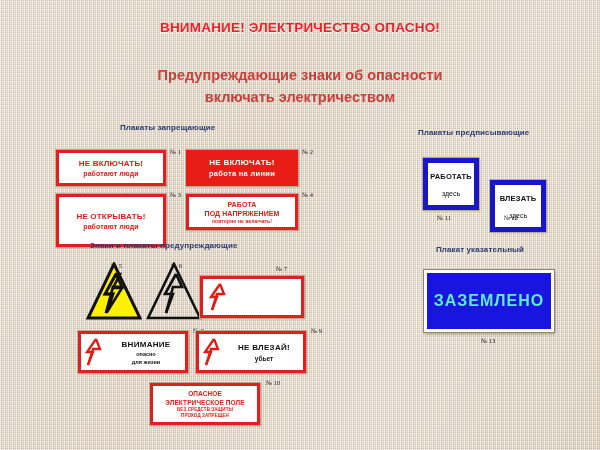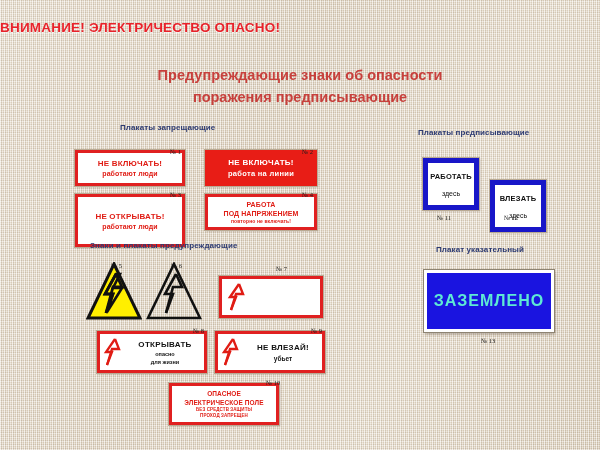--- a/index.html
+++ b/index.html
@@ -16,37 +16,37 @@
     background-image:
       repeating-linear-gradient(90deg, rgba(255,255,255,.55) 0px, rgba(255,255,255,.55) 1px, rgba(150,130,105,.18) 1px, rgba(150,130,105,.18) 2px, rgba(255,255,255,.30) 2px, rgba(255,255,255,.30) 3px, rgba(170,150,125,.12) 3px, rgba(170,150,125,.12) 4px),
       repeating-linear-gradient(0deg, rgba(255,255,255,.45) 0px, rgba(255,255,255,.45) 1px, rgba(150,130,105,.16) 1px, rgba(150,130,105,.16) 2px, rgba(255,255,255,.25) 2px, rgba(255,255,255,.25) 3px, rgba(170,150,125,.10) 3px, rgba(170,150,125,.10) 4px),
       linear-gradient(115deg,#e7ddcd 0%,#ddd1be 40%,#e6dccb 70%,#d8ccb8 100%);
   }
 
   .abs{position:absolute;}
 
   
   #title{
-    left:0;right:0;top:20px;
+    left:0;right:0;top:20px;text-align:center;
     font-size:13.5px;font-weight:bold;color:#e8222a;
     letter-spacing:.2px;
     text-shadow:0 1px 0 rgba(255,255,255,.7);
   }
   #subtitle{
     left:0;right:0;top:64px;text-align:center;
     font-size:14.5px;font-weight:bold;color:#c7403c;
     line-height:22px;
   }
   .sect-head{
     font-size:8px;font-weight:bold;color:#2c3a72;
     letter-spacing:.1px;white-space:nowrap;
   }
 
   
-  .sign{box-sizing:border-box;box-shadow:1px 1px 2px rgba(80,60,40,.35);margin-left:19px;}
+  .sign{box-sizing:border-box;box-shadow:1px 1px 2px rgba(80,60,40,.35);}
   .num{
     font-size:6.5px;color:#1c1c1c;font-family:"Liberation Serif", serif;
     white-space:nowrap;
   }
 
   
   .plate-red{
     background:#ffffff;
     border:3px solid #e02020;
     outline:1px solid #b9aa94;
@@ -100,21 +100,21 @@
   .tri{display:block;}
 </style>
 </head>
 <body>
 
 <div id="poster">
 
   <div class="abs" id="title">ВНИМАНИЕ! ЭЛЕКТРИЧЕСТВО ОПАСНО!</div>
   <div class="abs" id="subtitle">
     <div>Предупреждающие знаки об опасности</div>
-    <div>поражения предписывающие</div>
+    <div>включать электричеством</div>
   </div>
 
   <div class="abs sect-head" style="left:120px;top:123px;">Плакаты запрещающие</div>
 
   <div class="abs sign plate-red" style="left:56px;top:150px;width:110px;height:36px;">
     <div class="stack">
       <div class="rtxt-big">НЕ ВКЛЮЧАТЬ!</div>
       <div class="rtxt-sm">работают люди</div>
     </div>
   </div>
@@ -192,21 +192,21 @@
 
   <div class="abs sign plate-red" style="left:78px;top:331px;width:110px;height:42px;">
     <div class="boltrow">
       <div class="boltcell" style="width:26px;">
         <svg width="20" height="30" viewBox="0 0 20 30">
           <path d="M12,2 L3,15 L9,15 L4,28" fill="none" stroke="#e01c14" stroke-width="2.3"></path>
           <path d="M12,2 L16,12 L9,12 L4,28" fill="none" stroke="#e01c14" stroke-width="2.3"></path>
         </svg>
       </div>
       <div class="txtcell">
-        <div class="ktxt-big" style="font-size:8px;">ОТКРЫВАТЬ</div>
+        <div class="ktxt-big" style="font-size:8px;">ВНИМАНИЕ</div>
         <div class="ktxt-xs">опасно</div>
         <div class="ktxt-xs">для жизни</div>
       </div>
     </div>
   </div>
   <div class="abs num" style="left:193px;top:327px;">№ 8</div>
 
   <div class="abs sign plate-red" style="left:196px;top:331px;width:110px;height:42px;">
     <div class="boltrow">
       <div class="boltcell" style="width:26px;">

